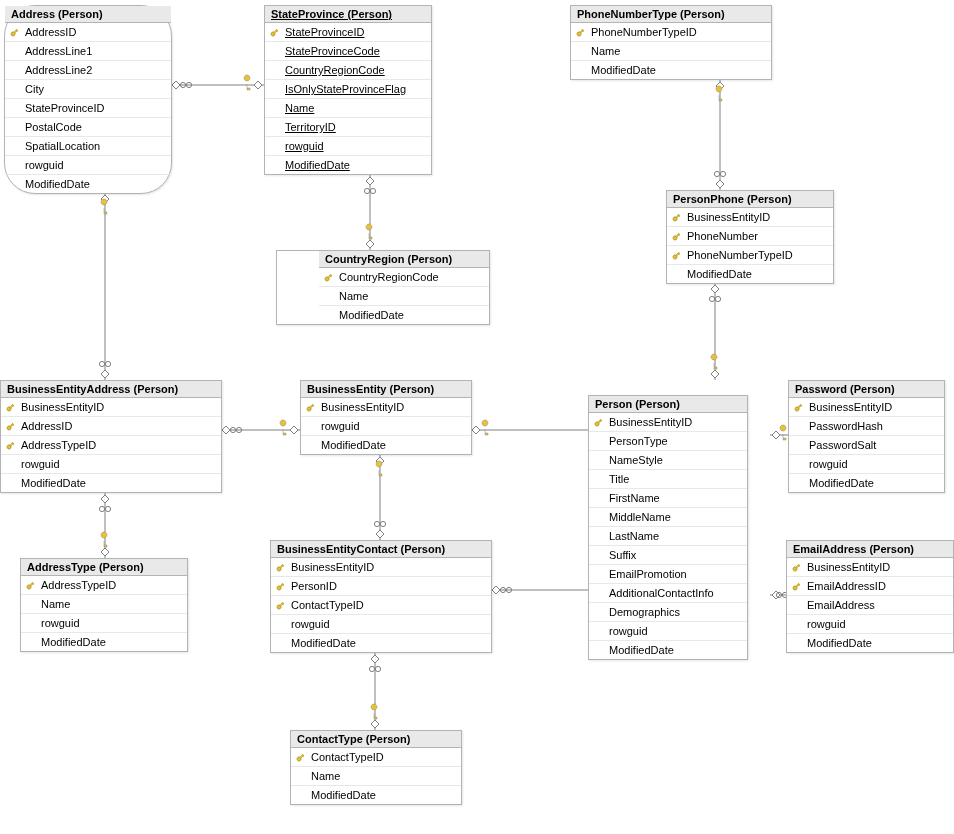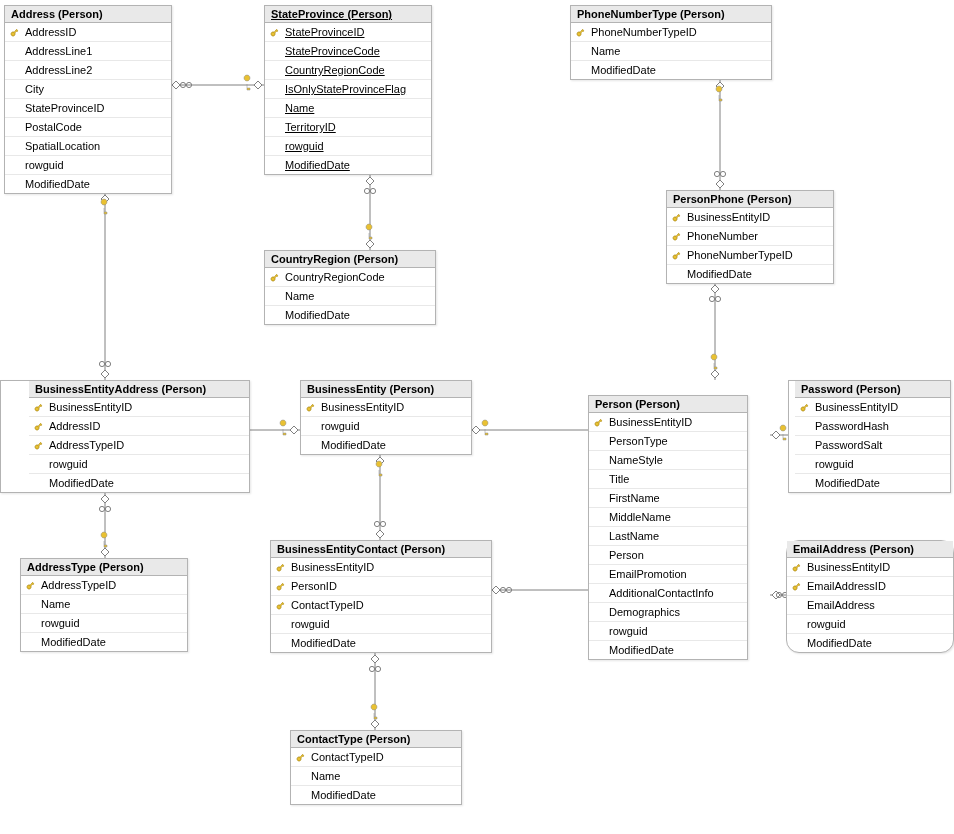--- a/index.html
+++ b/index.html
@@ -167,21 +167,21 @@
   <use href="#keym" x="596" y="590"></use>
 
   <path class="connector-line" d="M 375 653 L 375 730"></path>
   <use href="#dia" x="375" y="659"></use>
   <use href="#dia" x="375" y="724"></use>
   <use href="#inf" x="375" y="669"></use>
   <use href="#keym" x="375" y="714"></use>
 </svg>
 
 <div id="tables-root">
-    <div class="table-box" style="left: 4px; top: 5px; width: 166px;">
+    <div class="table-box" style="left: 4px; top: 5px; width: 166px; border-radius: 31px;">
       <div class="table-header">Address (Person)</div>
       <div class="table-row">
         <div class="key-col">
   <span class="key-icon">
     <svg viewBox="0 0 16 16">
       <g transform="rotate(-45 8 8)">
         <circle cx="5" cy="8" r="3" fill="#e9c132" stroke="#9a7b10" stroke-width="0.8"></circle>
         <rect x="7.5" y="7" width="6" height="2" fill="#e9c132" stroke="#9a7b10" stroke-width="0.5"></rect>
         <rect x="11.5" y="7" width="1.5" height="3" fill="#e9c132" stroke="#9a7b10" stroke-width="0.5"></rect>
       </g>
@@ -286,21 +286,21 @@
       </div>
       <div class="table-row">
         <div class="key-col"></div>
         <div class="col-name">Name</div>
       </div>
       <div class="table-row">
         <div class="key-col"></div>
         <div class="col-name">ModifiedDate</div>
       </div>
     </div>
-    <div class="table-box" style="left: 264px; top: 250px; width: 170px;">
+    <div class="table-box" style="left: 276px; top: 250px; width: 170px; padding-left: 42px;">
       <div class="table-header">CountryRegion (Person)</div>
       <div class="table-row">
         <div class="key-col">
   <span class="key-icon">
     <svg viewBox="0 0 16 16">
       <g transform="rotate(-45 8 8)">
         <circle cx="5" cy="8" r="3" fill="#e9c132" stroke="#9a7b10" stroke-width="0.8"></circle>
         <rect x="7.5" y="7" width="6" height="2" fill="#e9c132" stroke="#9a7b10" stroke-width="0.5"></rect>
         <rect x="11.5" y="7" width="1.5" height="3" fill="#e9c132" stroke="#9a7b10" stroke-width="0.5"></rect>
       </g>
@@ -360,21 +360,21 @@
     </svg>
   </span>
 </div>
         <div class="col-name">PhoneNumberTypeID</div>
       </div>
       <div class="table-row">
         <div class="key-col"></div>
         <div class="col-name">ModifiedDate</div>
       </div>
     </div>
-    <div class="table-box" style="left: 0px; top: 380px; width: 220px; padding-left: 28px;">
+    <div class="table-box" style="left: 0px; top: 380px; width: 220px;">
       <div class="table-header">BusinessEntityAddress (Person)</div>
       <div class="table-row">
         <div class="key-col">
   <span class="key-icon">
     <svg viewBox="0 0 16 16">
       <g transform="rotate(-45 8 8)">
         <circle cx="5" cy="8" r="3" fill="#e9c132" stroke="#9a7b10" stroke-width="0.8"></circle>
         <rect x="7.5" y="7" width="6" height="2" fill="#e9c132" stroke="#9a7b10" stroke-width="0.5"></rect>
         <rect x="11.5" y="7" width="1.5" height="3" fill="#e9c132" stroke="#9a7b10" stroke-width="0.5"></rect>
       </g>
@@ -480,21 +480,21 @@
       <div class="table-row">
         <div class="key-col"></div>
         <div class="col-name">MiddleName</div>
       </div>
       <div class="table-row">
         <div class="key-col"></div>
         <div class="col-name">LastName</div>
       </div>
       <div class="table-row">
         <div class="key-col"></div>
-        <div class="col-name">Person</div>
+        <div class="col-name">Suffix</div>
       </div>
       <div class="table-row">
         <div class="key-col"></div>
         <div class="col-name">EmailPromotion</div>
       </div>
       <div class="table-row">
         <div class="key-col"></div>
         <div class="col-name">AdditionalContactInfo</div>
       </div>
       <div class="table-row">
@@ -503,21 +503,21 @@
       </div>
       <div class="table-row">
         <div class="key-col"></div>
         <div class="col-name">rowguid</div>
       </div>
       <div class="table-row">
         <div class="key-col"></div>
         <div class="col-name">ModifiedDate</div>
       </div>
     </div>
-    <div class="table-box" style="left: 788px; top: 380px; width: 155px; padding-left: 6px;">
+    <div class="table-box" style="left: 788px; top: 380px; width: 155px;">
       <div class="table-header">Password (Person)</div>
       <div class="table-row">
         <div class="key-col">
   <span class="key-icon">
     <svg viewBox="0 0 16 16">
       <g transform="rotate(-45 8 8)">
         <circle cx="5" cy="8" r="3" fill="#e9c132" stroke="#9a7b10" stroke-width="0.8"></circle>
         <rect x="7.5" y="7" width="6" height="2" fill="#e9c132" stroke="#9a7b10" stroke-width="0.5"></rect>
         <rect x="11.5" y="7" width="1.5" height="3" fill="#e9c132" stroke="#9a7b10" stroke-width="0.5"></rect>
       </g>
@@ -618,21 +618,21 @@
       </div>
       <div class="table-row">
         <div class="key-col"></div>
         <div class="col-name">rowguid</div>
       </div>
       <div class="table-row">
         <div class="key-col"></div>
         <div class="col-name">ModifiedDate</div>
       </div>
     </div>
-    <div class="table-box" style="left: 786px; top: 540px; width: 166px; border-radius: 13px;">
+    <div class="table-box" style="left: 786px; top: 540px; width: 166px;">
       <div class="table-header">EmailAddress (Person)</div>
       <div class="table-row">
         <div class="key-col">
   <span class="key-icon">
     <svg viewBox="0 0 16 16">
       <g transform="rotate(-45 8 8)">
         <circle cx="5" cy="8" r="3" fill="#e9c132" stroke="#9a7b10" stroke-width="0.8"></circle>
         <rect x="7.5" y="7" width="6" height="2" fill="#e9c132" stroke="#9a7b10" stroke-width="0.5"></rect>
         <rect x="11.5" y="7" width="1.5" height="3" fill="#e9c132" stroke="#9a7b10" stroke-width="0.5"></rect>
       </g>

